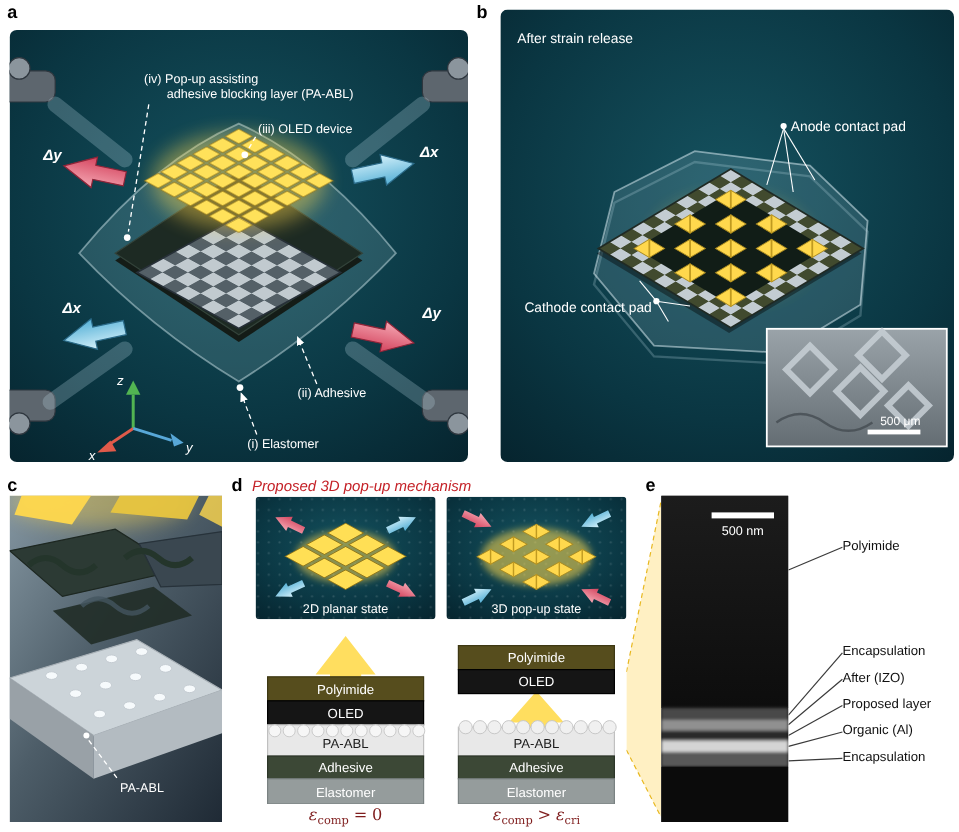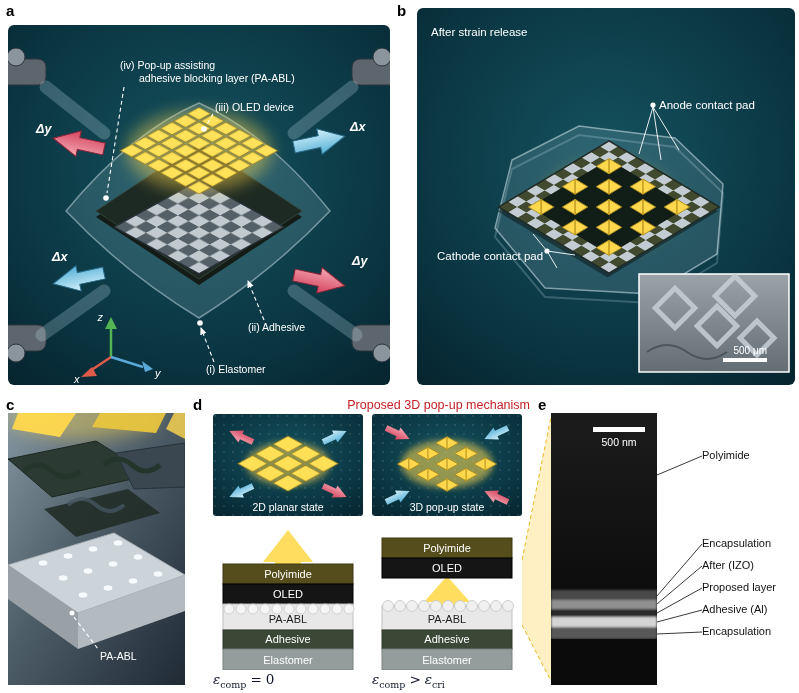--- a/index.html
+++ b/index.html
@@ -10,24 +10,24 @@
   svg text{font-family:"Liberation Sans","DejaVu Sans",sans-serif;}
   .ann{fill:#fff;font-size:10.5px;}
   .caption{fill:#fff;font-size:11.5px;}
   .leader{stroke:#fff;stroke-width:1.1;stroke-dasharray:4 3;fill:none;}
   .thinline{stroke:#fff;stroke-width:0.9;}
   .arrlab{fill:#fff;font-size:12.5px;font-style:italic;font-weight:bold;}
   .axlab{fill:#fff;font-size:11px;font-style:italic;}
   .statelab{fill:#fff;font-size:10.5px;text-anchor:middle;}
   .barlab{fill:#fff;font-size:11px;text-anchor:middle;}
   .barlab-dark{fill:#1c1c1c;}
-  .d-title{position:absolute;left:210px;top:398px;width:320px;text-align:right;
-           color:var(--title_red,#c42127);font-size:12.5px;}
+  .d-title{position:absolute;left:210px;top:398px;width:320px;text-align:left;
+           color:var(--title_red,#c42127);font-size:12.5px;font-style:italic;}
   .e-label{position:absolute;left:702px;font-size:11px;color:#111;white-space:nowrap;}
-  .eq{position:absolute;width:150px;text-align:left;font-size:13.5px;color:#0f172a;
+  .eq{position:absolute;width:150px;text-align:center;font-size:13.5px;color:#7f1d1d;
       font-family:"DejaVu Serif",serif;}
   .eq .var{font-style:italic;}
   .eq sub{font-size:9.5px;font-style:normal;}
   .eq .sp{margin:0 4px;}
 </style>
 </head>
 <body>
 
 <div class="fig">
 
@@ -423,16 +423,16 @@
       <line x1="45" y1="175" x2="0" y2="200"></line>
       <line x1="45" y1="197" x2="0" y2="209"></line>
       <line x1="45" y1="219" x2="0" y2="221"></line>
     </g>
   </svg>
 
   <div class="e-label" style="top:449px">Polyimide</div>
   <div class="e-label" style="top:537px">Encapsulation</div>
   <div class="e-label" style="top:559px">After (IZO)</div>
   <div class="e-label" style="top:581px">Proposed layer</div>
-  <div class="e-label" style="top:603px">Adhesive (Al)</div>
+  <div class="e-label" style="top:603px">Organic (Al)</div>
   <div class="e-label" style="top:625px">Encapsulation</div>
 
 </div>
 
 </body></html>

